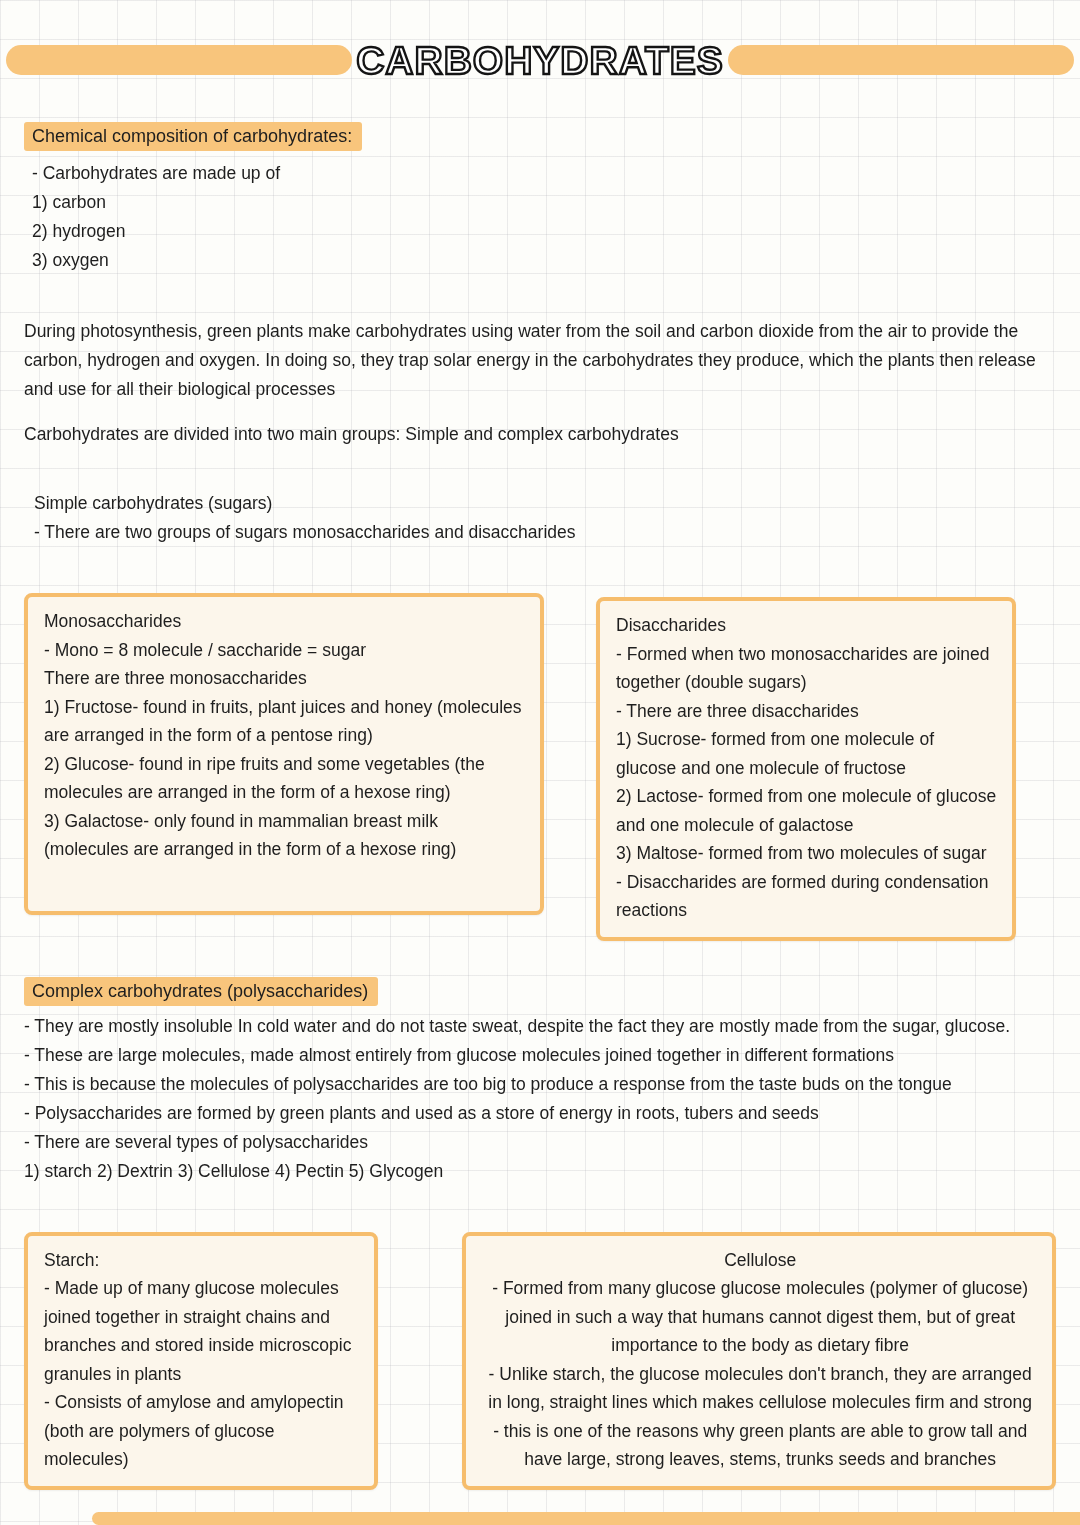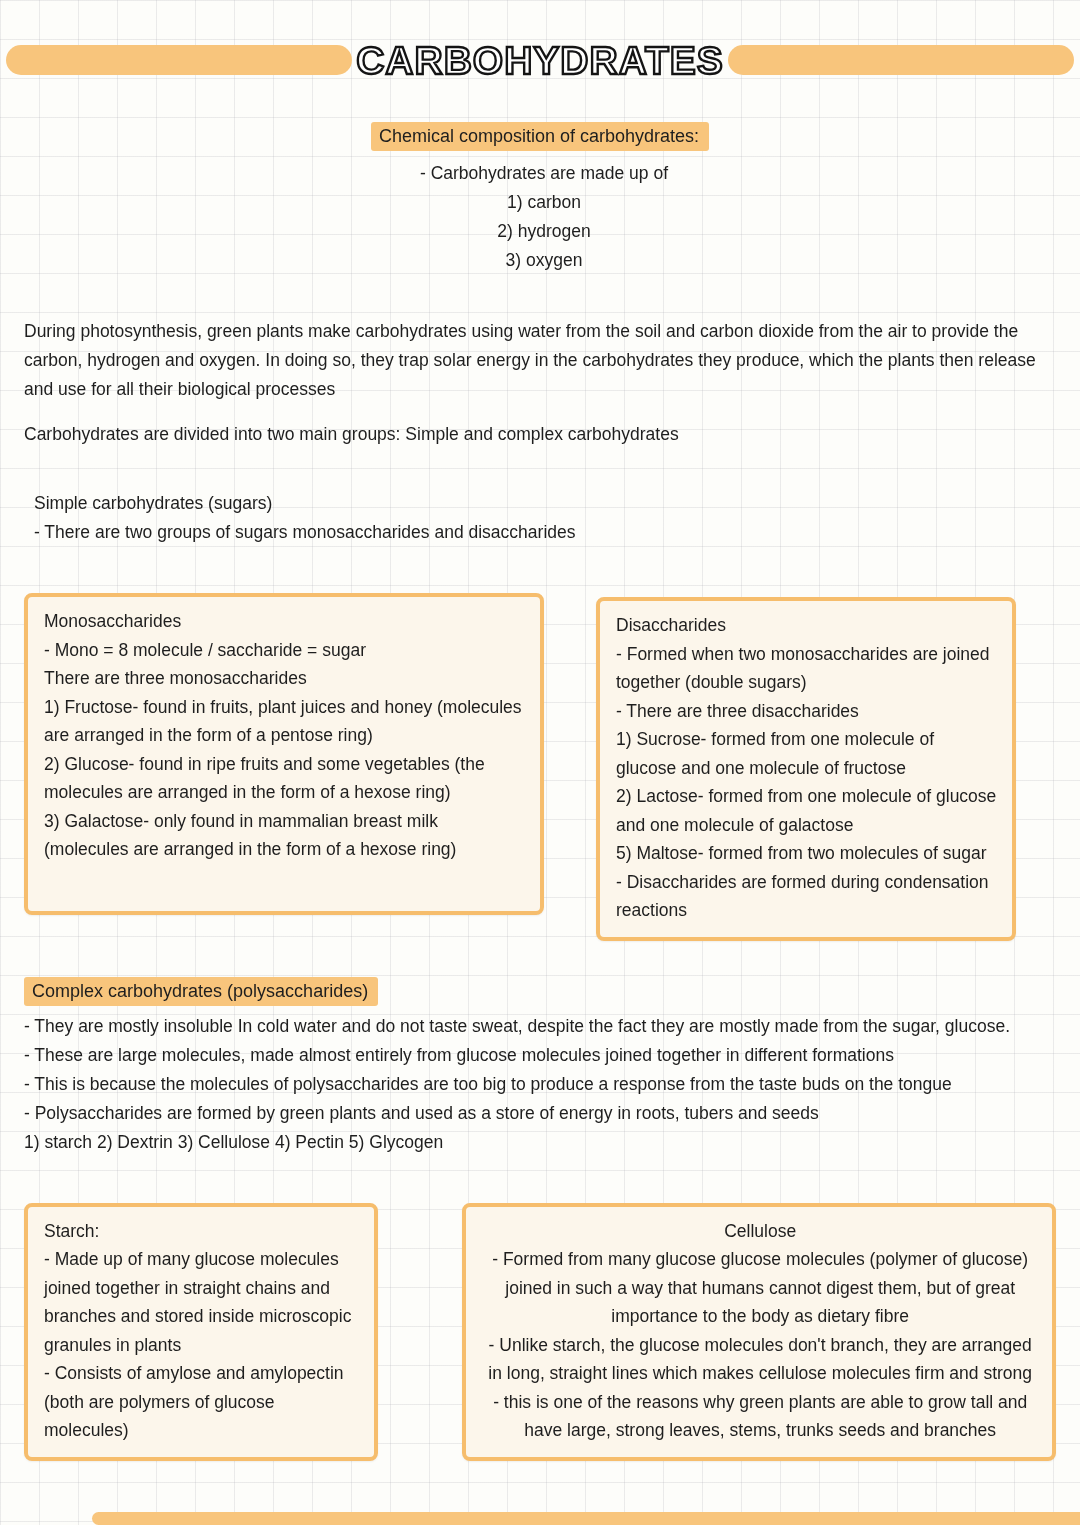--- a/index.html
+++ b/index.html
@@ -78,21 +78,21 @@
     border: 4px solid #f6bd6c;
     border-radius: 8px;
     background: #fcf6eb;
     padding: 10px 14px 12px 16px;
     box-shadow: 0 1px 2px rgba(0,0,0,0.06);
   }
   .note-box .line { font-size: 17.5px; line-height: 28.5px; }
   .box-title { font-size: 17.5px; line-height: 28.5px; }
 
   
-  .sec-chemical   { margin-top: 36px; text-align: center; }
+  .sec-chemical   { margin-top: 36px; }
   .sec-chem-lines { margin-top: 8px; }
   .sec-photo      { margin-top: 42px; }
   .sec-groups     { margin-top: 16px; }
   .sec-simple     { margin-top: 40px; padding-left: 10px; }
   .sec-boxes-top  { margin-top: 46px; gap: 52px; }
   .box-mono    { width: 520px; min-height: 322px; }
   .box-disac   { width: 420px; min-height: 320px; margin-top: 4px; }
   .sec-complex    { margin-top: 36px; }
   .sec-complex-lines { margin-top: 6px; }
   .sec-boxes-bottom { margin-top: 46px; gap: 84px; }
@@ -154,33 +154,34 @@
           <div class="line">3) Galactose- only found in mammalian breast milk (molecules are arranged in the form of a hexose ring)</div>
         </div>
     </div>
     <div class="note-box box-disac">
       <div class="box-title">Disaccharides</div>
       <div>
           <div class="line">- Formed when two monosaccharides are joined together (double sugars)</div>
           <div class="line">- There are three disaccharides</div>
           <div class="line">1) Sucrose- formed from one molecule of glucose and one molecule of fructose</div>
           <div class="line">2) Lactose- formed from one molecule of glucose and one molecule of galactose</div>
-          <div class="line">5) Maltose- formed from two molecules of sugar</div>
+          <div class="line">3) Maltose- formed from two molecules of sugar</div>
           <div class="line">- Disaccharides are formed during condensation reactions</div>
         </div>
     </div>
   </div>
 
   <div class="section sec-complex">
     <span class="heading-highlight">Complex carbohydrates (polysaccharides)</span>
     <div class="sec-complex-lines">
         <div class="line">- They are mostly insoluble In cold water and do not taste sweat, despite the fact they are mostly made from the sugar, glucose.</div>
         <div class="line">- These are large molecules, made almost entirely from glucose molecules joined together in different formations</div>
         <div class="line">- This is because the molecules of polysaccharides are too big to produce a response from the taste buds on the tongue</div>
         <div class="line">- Polysaccharides are formed by green plants and used as a store of energy in roots, tubers and seeds</div>
+        <div class="line">- There are several types of polysaccharides</div>
         <div class="line">1) starch 2) Dextrin 3) Cellulose 4) Pectin 5) Glycogen</div>
       </div>
   </div>
 
   <div class="box-row sec-boxes-bottom">
     <div class="note-box box-starch">
       <div class="box-title">Starch:</div>
       <div>
           <div class="line">- Made up of many glucose molecules joined together in straight chains and branches and stored inside microscopic granules in plants</div>
           <div class="line">- Consists of amylose and amylopectin (both are polymers of glucose molecules)</div>

